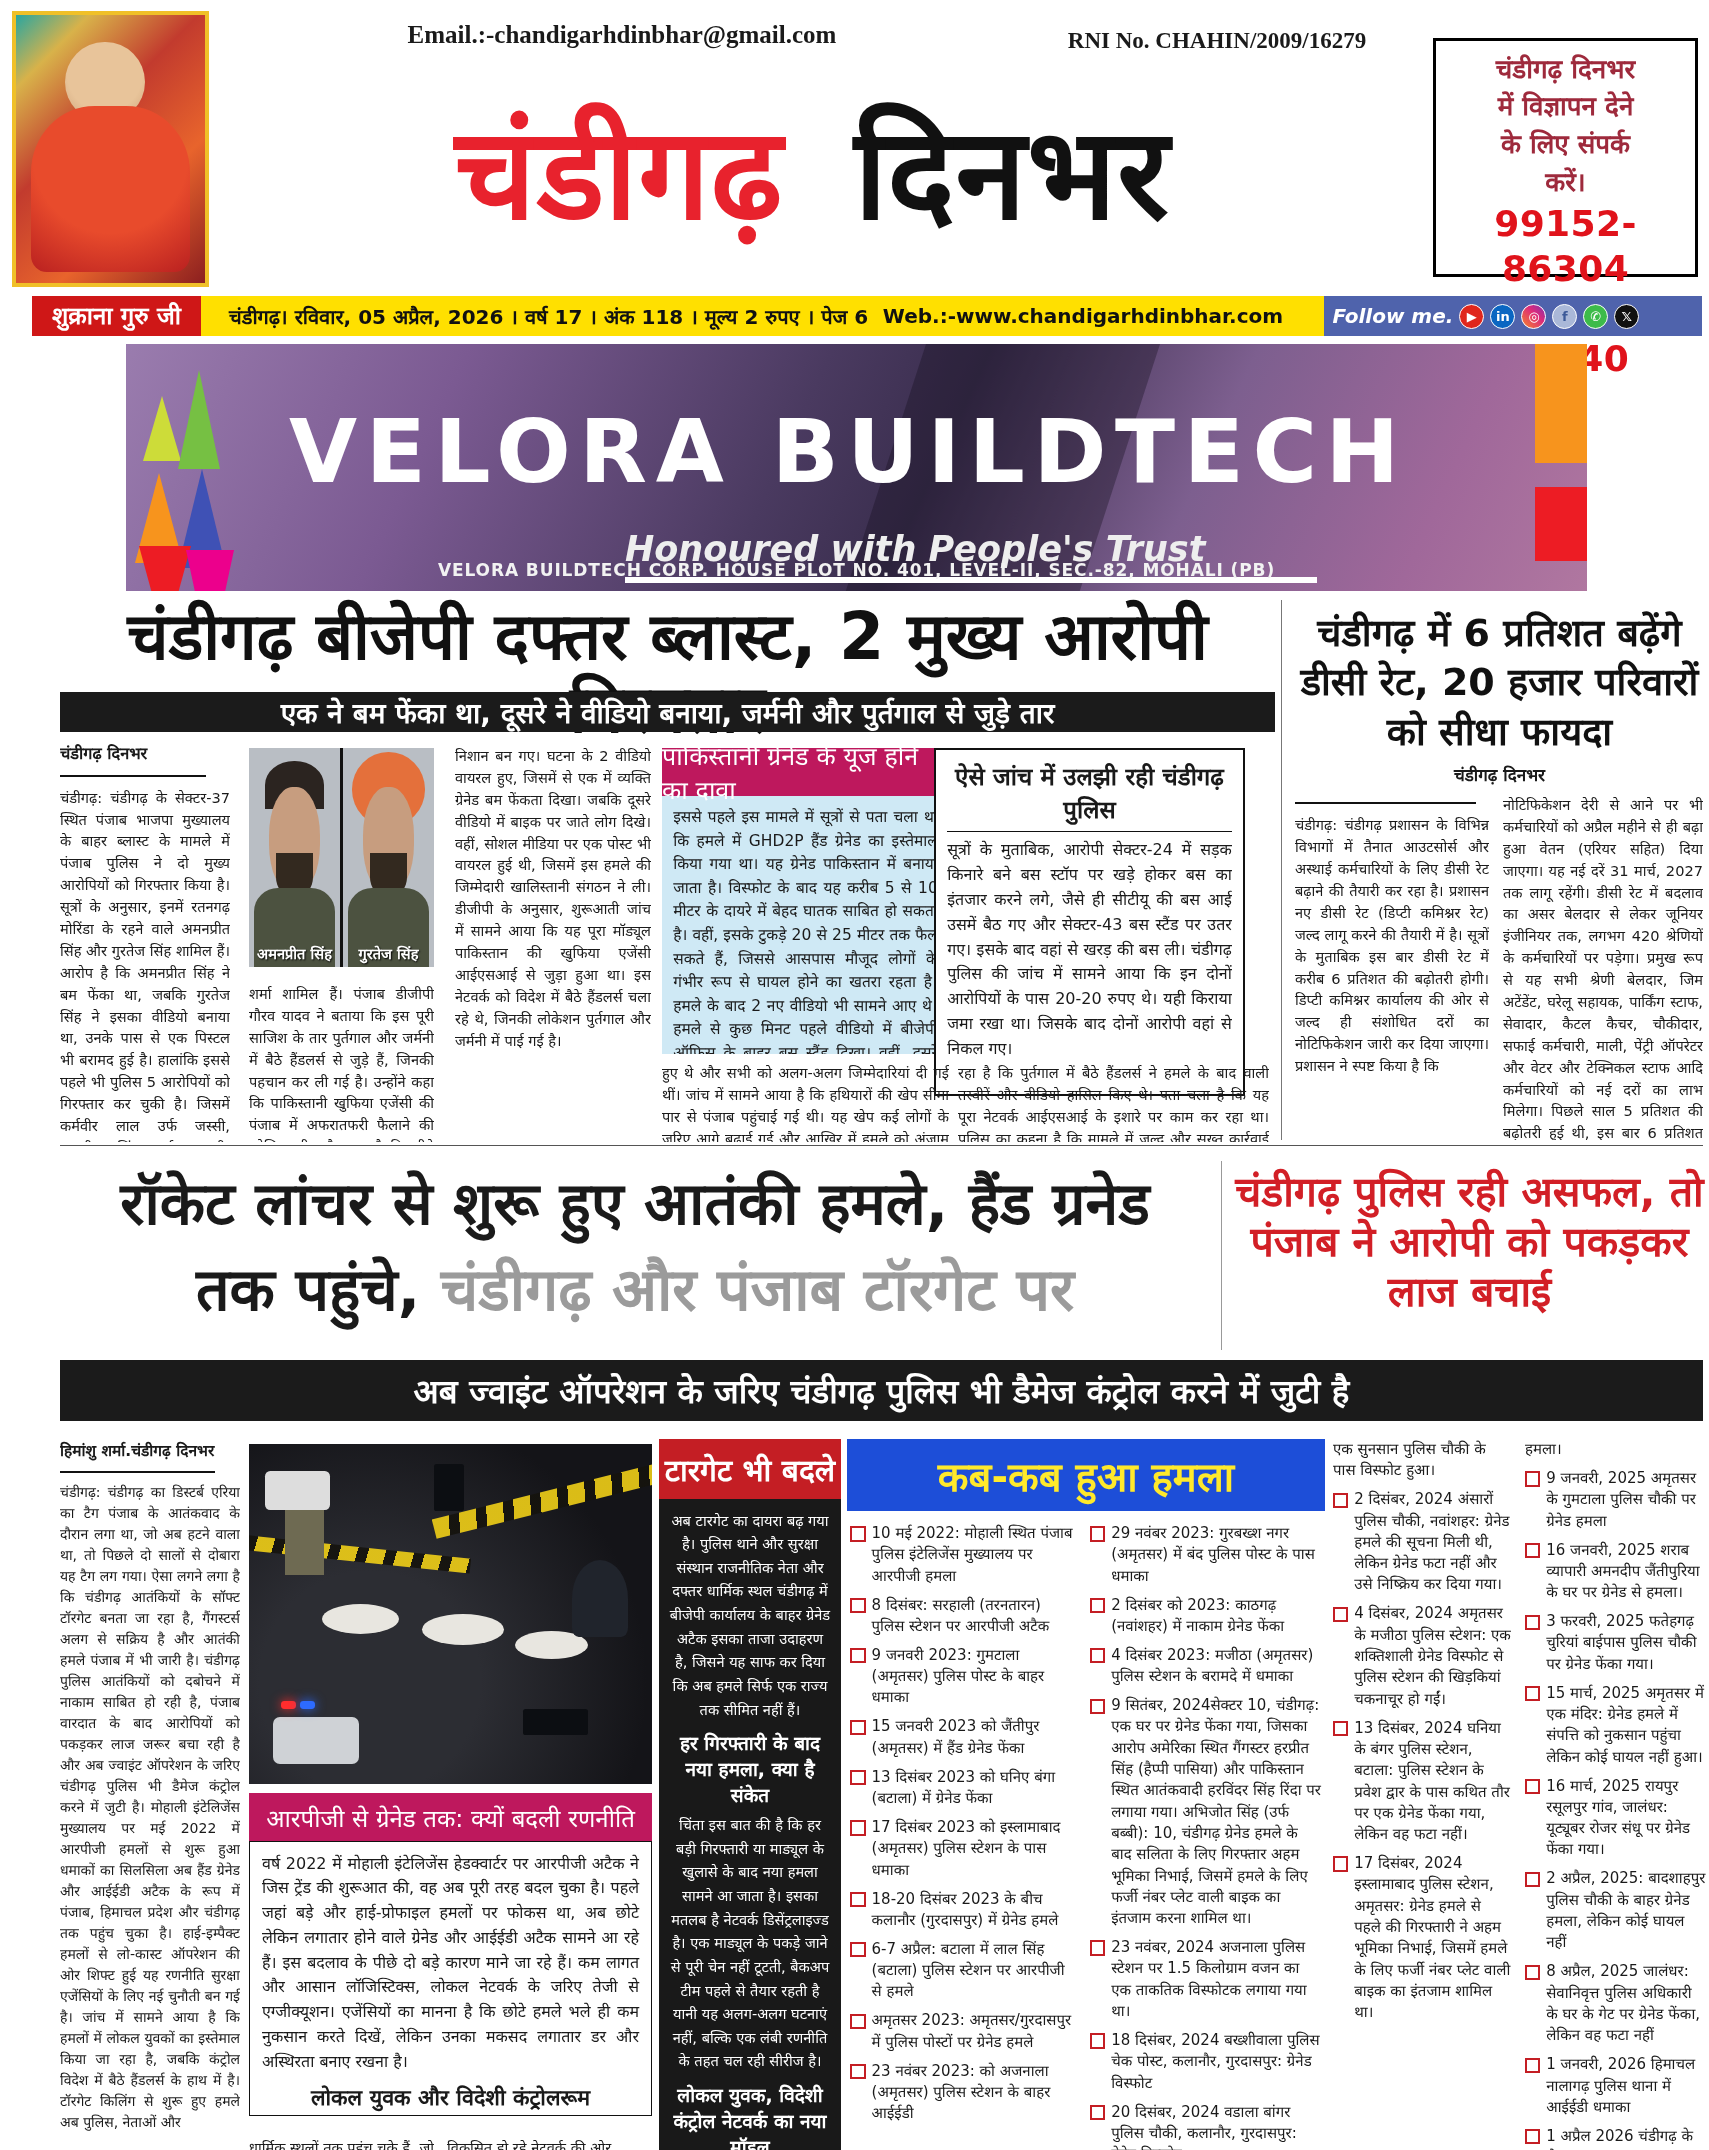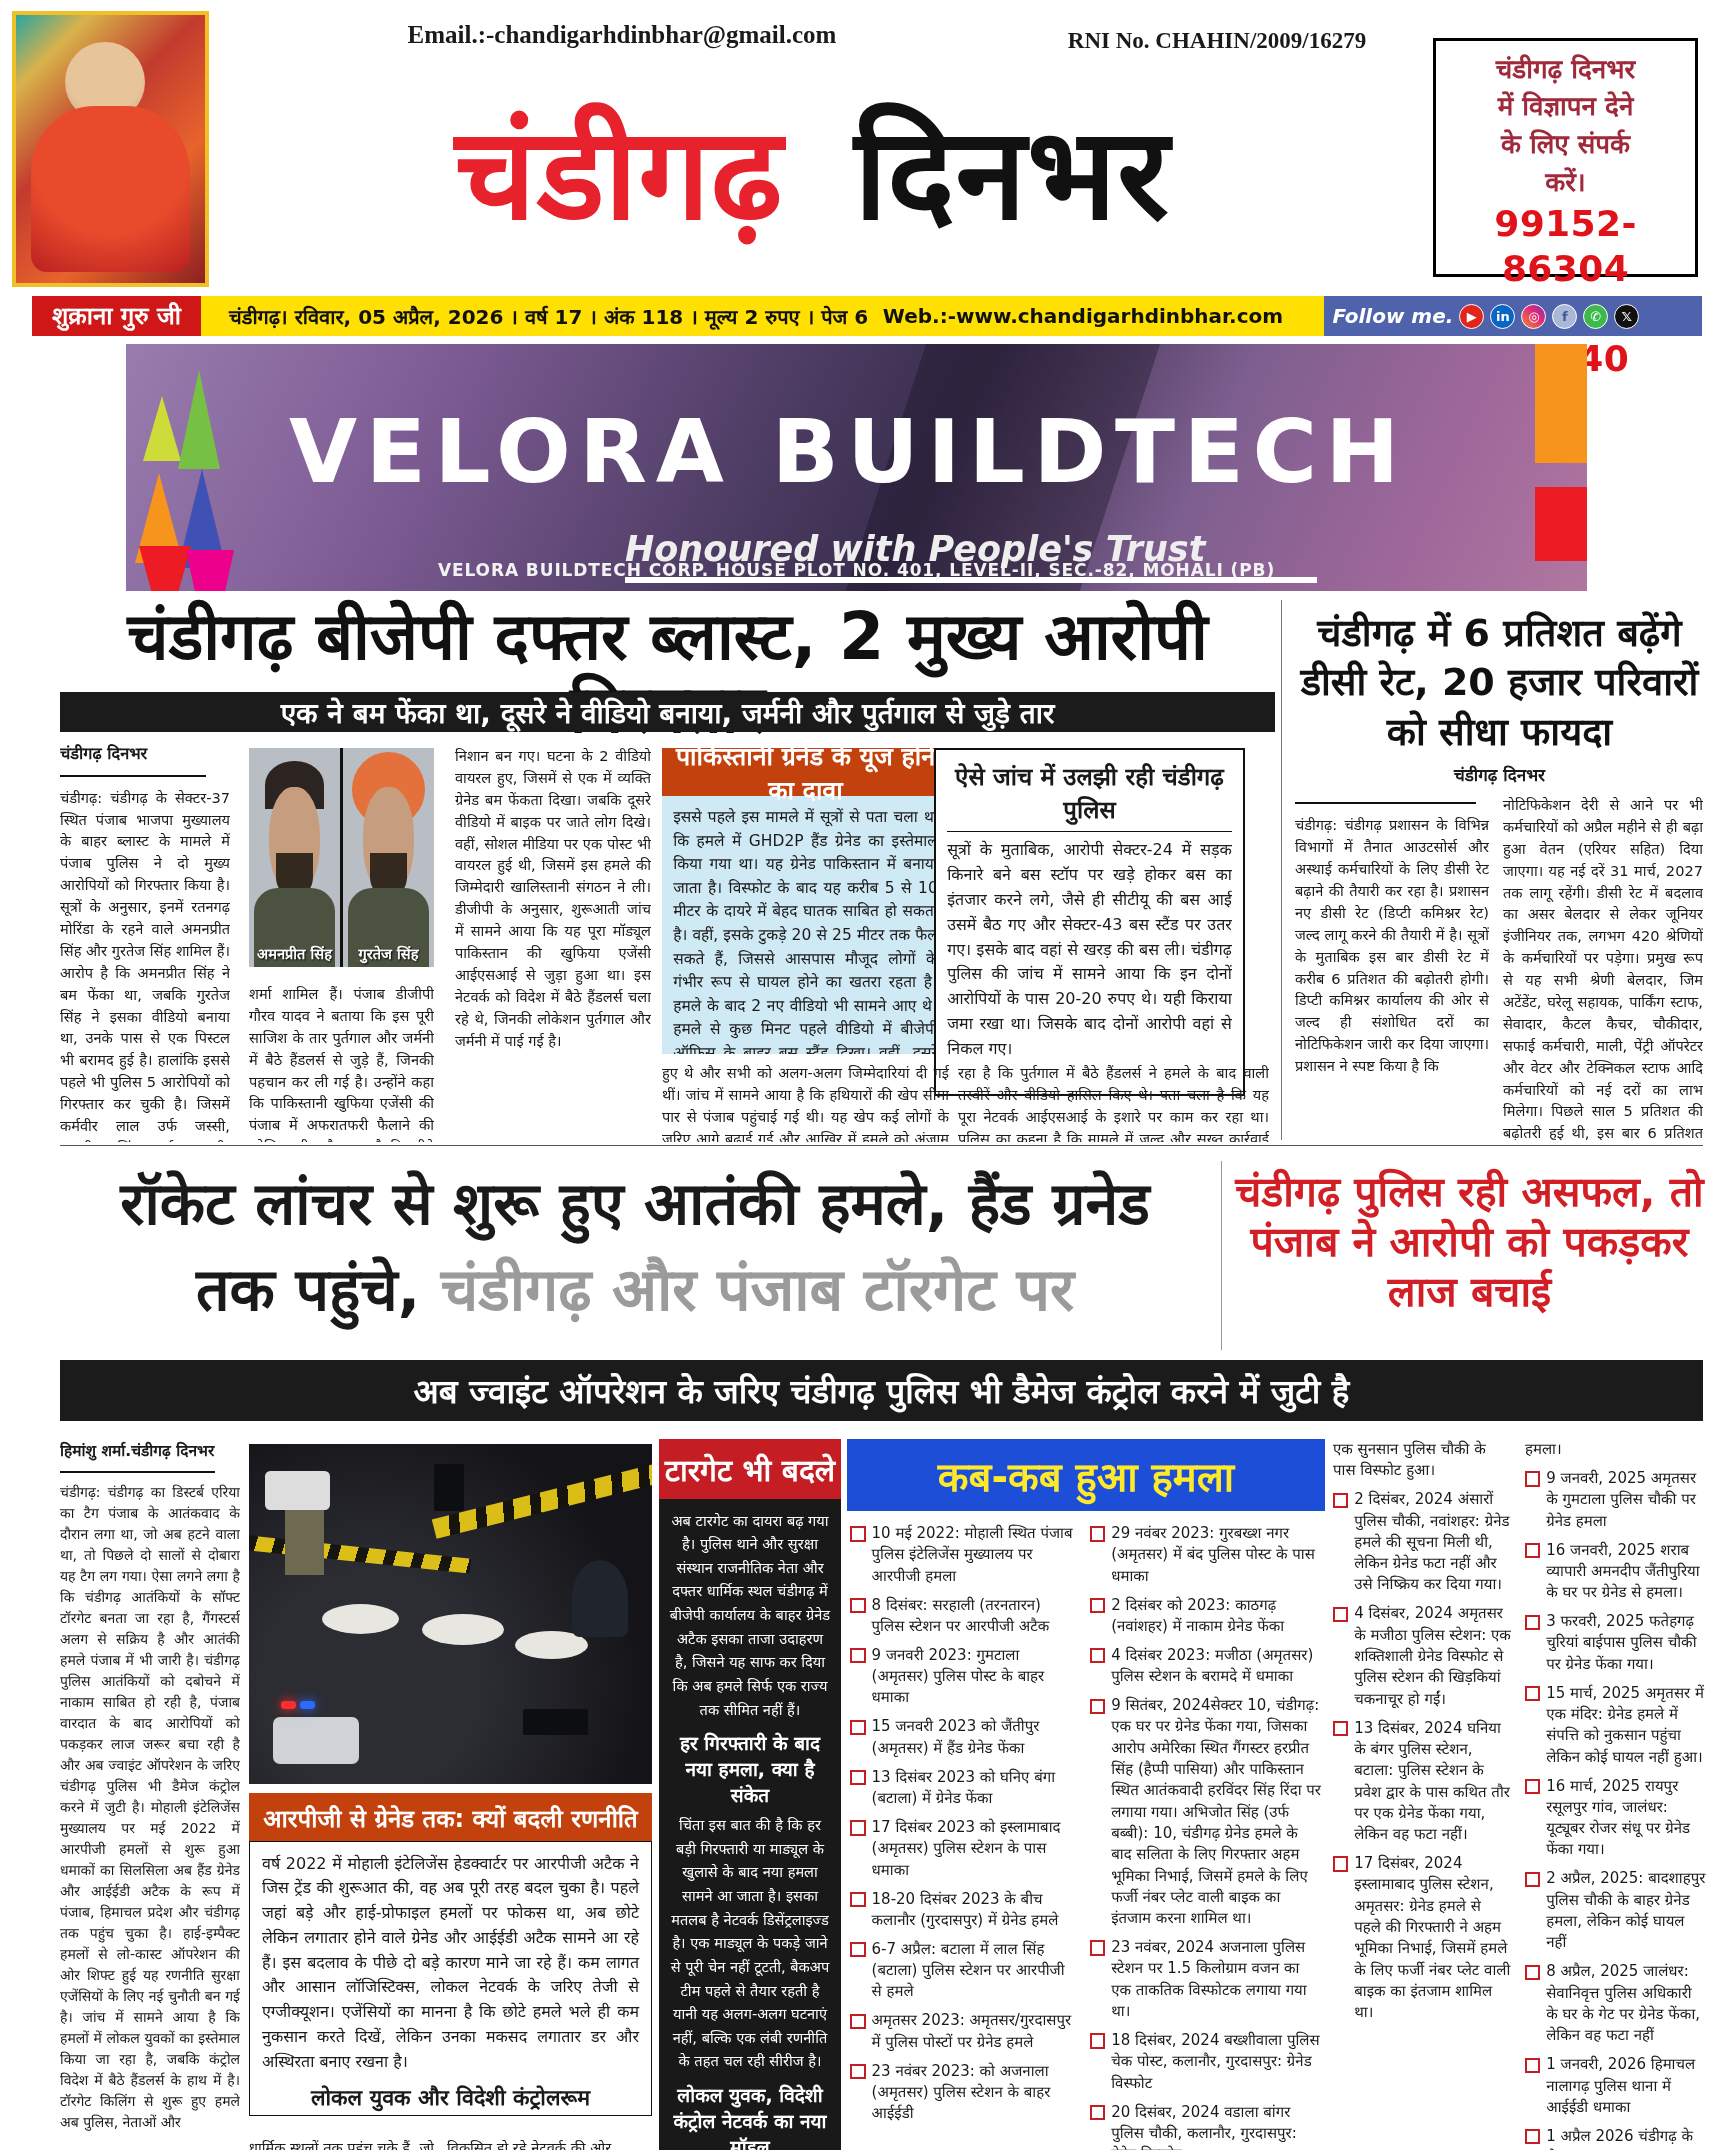--- a/index.html
+++ b/index.html
@@ -31,21 +31,21 @@
   .h-lead{font-weight:800;color:#111;text-align:center;line-height:1.12;}
   .barblk{background:#1b1b1b;color:#fff;font-weight:800;text-align:center;display:flex;align-items:center;justify-content:center;}
   .h-red{color:#d21f26;font-weight:800;line-height:1.22;text-align:center;}
   .gray{color:#9b9b9b;}
   .byline{font-weight:800;font-size:16.3px;}
   .rule{border-top:2.6px solid #111;}
   .vrule{border-left:1.3px solid #777;}
   .body-t{font-size:14.6px;line-height:1.5;}
   .colh{overflow:hidden;}
   
-  .obox-h{background:#c2410c;color:#fff;font-weight:700;text-align:center;display:flex;align-items:center;justify-content:center;}
+  .obox-h{background:#be185d;color:#fff;font-weight:400;display:flex;align-items:center;justify-content:center;}
   .bluebox{background:#cfe9f5;}
   .wbox{background:#fff;border:2.2px solid #111;box-sizing:border-box;}
   .blackcol{background:#191919;color:#fff;}
   .redhead{background:#c41e24;color:#fff;font-weight:800;text-align:center;display:flex;align-items:center;justify-content:center;}
   .tl-head{background:#1d4ed8;color:#ffe92b;font-weight:800;text-align:center;display:flex;align-items:center;justify-content:center;}
   .tl-item{display:flex;margin-bottom:7.7px;}
   .tl-sq{flex:0 0 auto;width:11.2px;height:11.2px;border:2.6px solid #c41e24;margin:3.4px 6px 0 0;}
   .tl-tx{font-size:15px;line-height:1.42;}
   
   .mug{position:absolute;top:0;height:100%;background:#b9bec4;overflow:hidden;}

